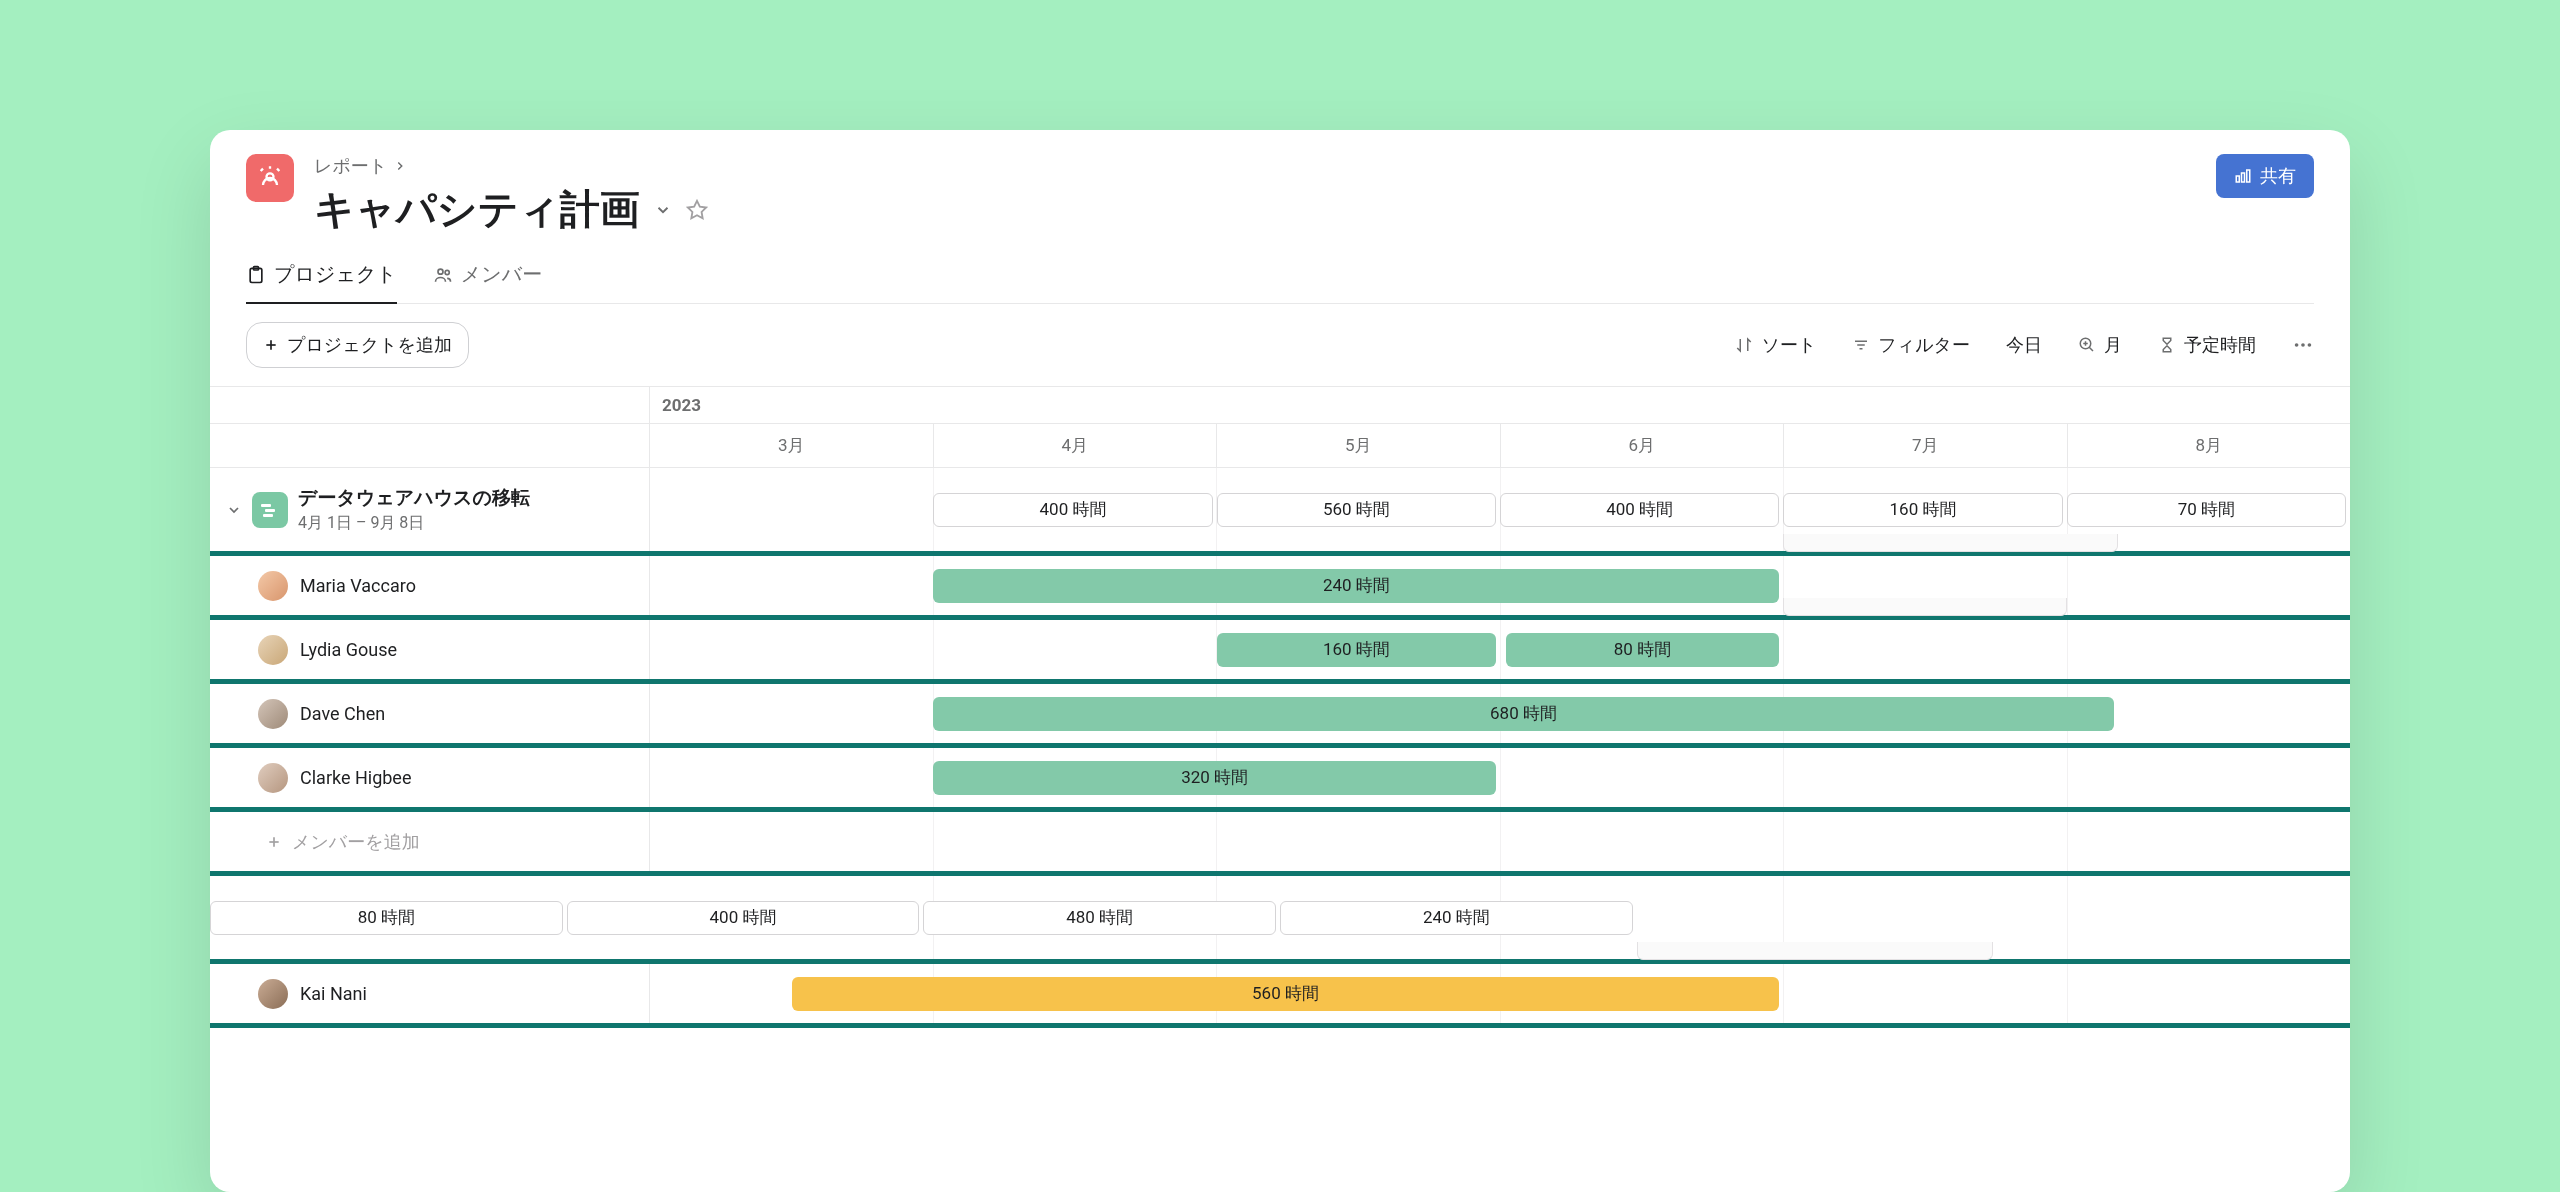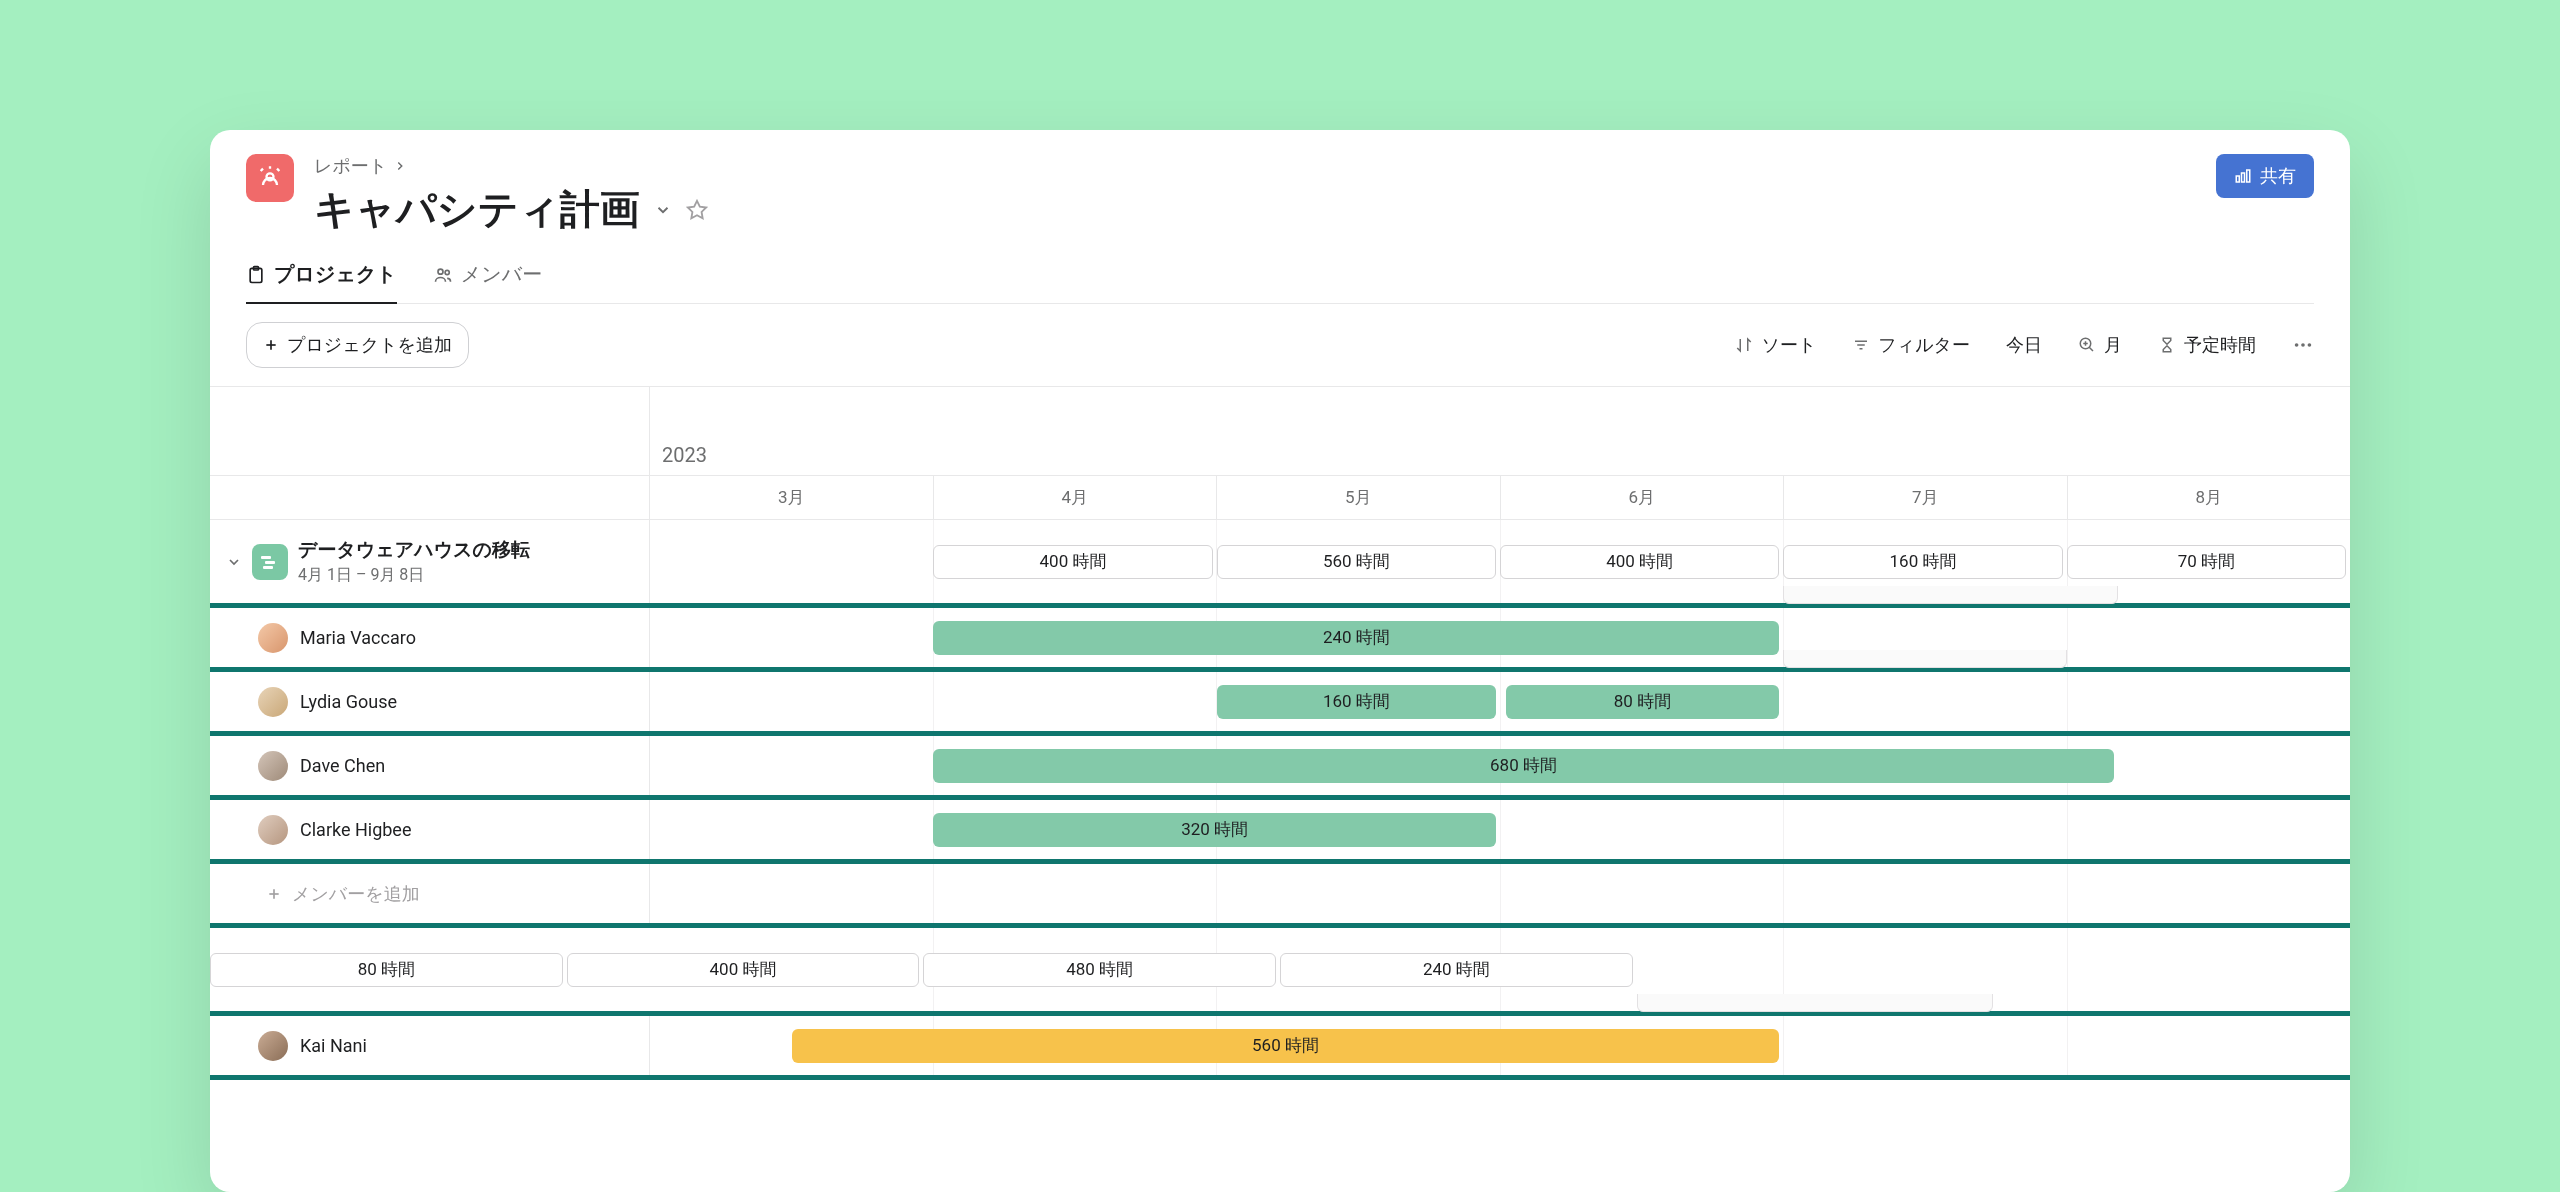--- a/index.html
+++ b/index.html
@@ -15,34 +15,34 @@
 .breadcrumb { display: flex; align-items: center; gap: 6px; font-size: 18px; color: #6d6e6f; }
 .title-row { display: flex; align-items: center; gap: 14px; }
 .page-title { font-size: 40px; font-weight: 600; color: #1e1f21; }
 .chev-down { color: #6d6e6f; }
 .star-btn { color: #a2a0a2; }
 .share-btn { background: #4573d2; color: #fff; border: none; border-radius: 8px; padding: 10px 18px; font-size: 18px; font-weight: 500; display: flex; align-items: center; gap: 8px; cursor: pointer; }
 
 
 .tabs { display: flex; gap: 36px; margin-top: 24px; border-bottom: 1px solid #e8e8e9; }
 .tab { display: flex; align-items: center; gap: 8px; font-size: 20px; color: #6d6e6f; padding-bottom: 14px; cursor: pointer; border-bottom: 2px solid transparent; margin-bottom: -1px; }
-.tab.active { color: #1e1f21; font-weight: 700; border-bottom-color: #1e1f21; }
+.tab.active { color: #1e1f21; font-weight: 400; border-bottom-color: #1e1f21; }
 
 
 .toolbar { display: flex; justify-content: space-between; align-items: center; padding: 18px 36px; border-bottom: 1px solid #e8e8e9; }
 .add-project-btn { display: flex; align-items: center; gap: 8px; background: #fff; border: 1px solid #cfd0d3; border-radius: 16px; padding: 10px 16px; font-size: 18px; color: #1e1f21; cursor: pointer; }
 .toolbar-right { display: flex; align-items: center; gap: 36px; font-size: 18px; color: #1e1f21; }
 .tbtn { display: flex; align-items: center; gap: 8px; cursor: pointer; }
 .tb-icon { color: #6d6e6f; }
 
 
 .grid-wrap { position: relative; }
 .year-row { display: flex; border-bottom: 1px solid #e8e8e9; }
 .left-spacer { width: 440px; flex-shrink: 0; border-right: 1px solid #e8e8e9; }
-.year-label { padding: 8px 12px; font-size: 20px; color: #6d6e6f; font-weight: 400; margin-top: 48px; }
+.year-label { padding: 8px 12px; font-size: 17px; color: #6d6e6f; font-weight: 700; }
 .months-row { display: flex; height: 44px; border-bottom: 1px solid #e8e8e9; }
 .month-cell { flex: 1; border-right: 1px solid #e8e8e9; display: flex; align-items: center; justify-content: center; font-size: 17px; color: #6d6e6f; }
 .month-cell:last-child { border-right: none; }
 
 .rows-container { position: relative; }
 .data-row { display: flex; border-bottom: 5px solid #0f766e; position: relative; }
 .row-left { width: 440px; flex-shrink: 0; border-right: 1px solid #e8e8e9; display: flex; align-items: center; padding: 10px 16px; gap: 12px; }
 .row-timeline { flex: 1; position: relative; }
 
 .proj-row .row-left { gap: 10px; }

